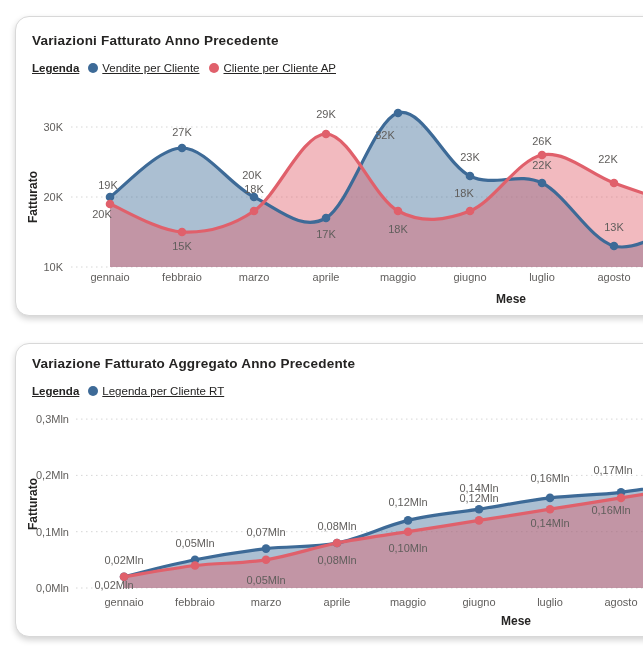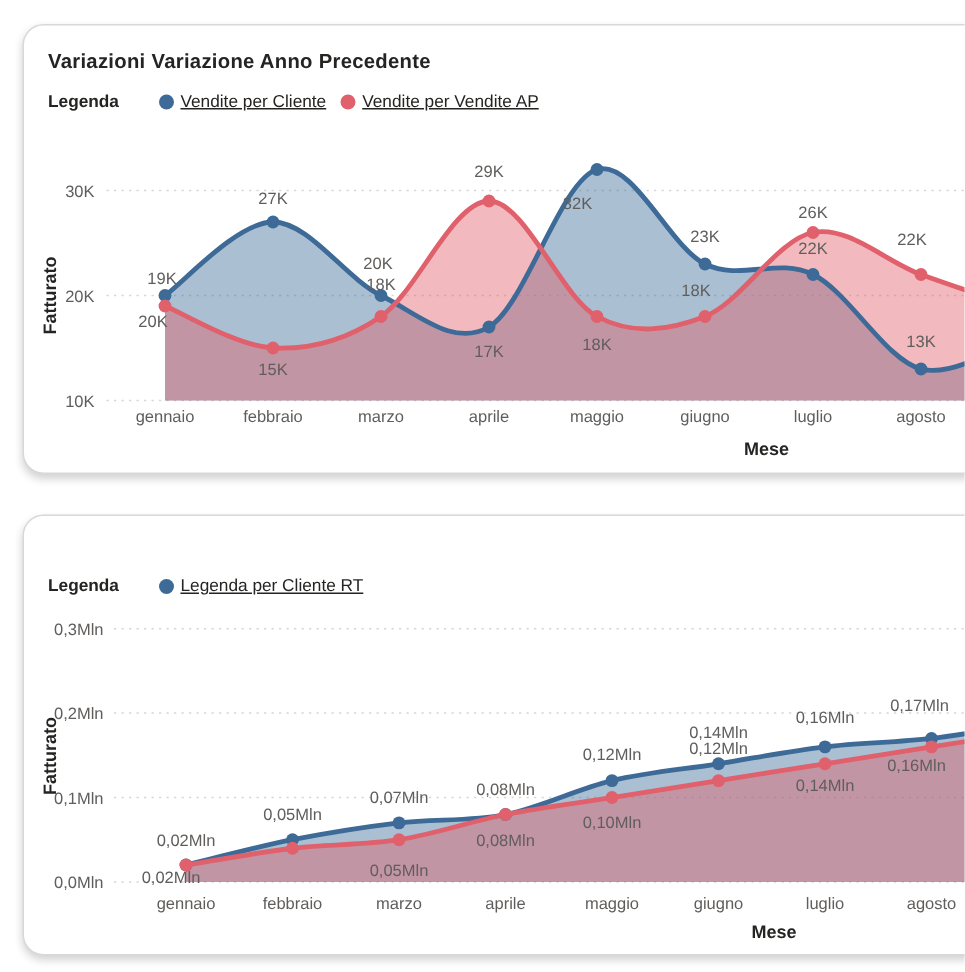--- a/index.html
+++ b/index.html
@@ -22,39 +22,39 @@
     color:#252423;letter-spacing:0.2px;white-space:nowrap;z-index:2;
   }
   #card1 .card-title{top:16px;}
   #card2 .card-title{top:12px;}
   .legend{
     position:absolute;left:16px;display:flex;align-items:center;
     font-size:11.5px;color:#252423;white-space:nowrap;z-index:2;
   }
   #card1 .legend{top:45px;}
   #card2 .legend{top:41px;}
-  .legend-title{font-weight:700;margin-right:27px;}
+  .legend-title{font-weight:700;margin-right:9px;text-decoration:underline;}
   .legend-item{display:flex;align-items:center;margin-right:10px;cursor:pointer;text-decoration:underline;}
   .legend-dot{width:10px;height:10px;border-radius:50%;margin-right:4px;flex:0 0 auto;}
   .chart-svg{position:absolute;left:0;top:0;}
 </style>
 </head>
 <body>
 
 <div class="card" id="card1">
-  <div class="card-title">Variazioni Variazione Anno Precedente</div>
+  <div class="card-title">Variazioni Fatturato Anno Precedente</div>
   <div class="legend">
     <span class="legend-title">Legenda</span>
     <span class="legend-item">
       <span class="legend-dot" style="background: rgb(61, 106, 151);"></span>
       <span>Vendite per Cliente</span>
     </span>
     <span class="legend-item">
       <span class="legend-dot" style="background: rgb(224, 96, 107);"></span>
-      <span>Vendite per Vendite AP</span>
+      <span>Cliente per Cliente AP</span>
     </span>
   </div>
   <div id="plot0">
       <svg class="chart-svg" width="700" height="300" viewBox="0 0 700 300">
         <line x1="55" y1="110.0" x2="700" y2="110.0" stroke="#d6d6d6" stroke-width="1" stroke-dasharray="1.5 3.5"></line>
         <text x="47" y="114.0" text-anchor="end" font-size="11" fill="#605e5c">30K</text>
         <line x1="55" y1="180.0" x2="700" y2="180.0" stroke="#d6d6d6" stroke-width="1" stroke-dasharray="1.5 3.5"></line>
         <text x="47" y="184.0" text-anchor="end" font-size="11" fill="#605e5c">20K</text>
         <line x1="55" y1="250.0" x2="700" y2="250.0" stroke="#d6d6d6" stroke-width="1" stroke-dasharray="1.5 3.5"></line>
         <text x="47" y="254.0" text-anchor="end" font-size="11" fill="#605e5c">10K</text>
@@ -102,20 +102,21 @@
         <text x="454" y="264" text-anchor="middle" font-size="11" fill="#605e5c">giugno</text>
         <text x="526" y="264" text-anchor="middle" font-size="11" fill="#605e5c">luglio</text>
         <text x="598" y="264" text-anchor="middle" font-size="11" fill="#605e5c">agosto</text>
         <text x="495" y="286" text-anchor="middle" font-size="12" font-weight="700" fill="#252423">Mese</text>
         <text x="21" y="180" text-anchor="middle" font-size="12" font-weight="700" fill="#252423" transform="rotate(-90 21 180)">Fatturato</text>
       </svg>
     </div>
 </div>
 
 <div class="card" id="card2">
+  <div class="card-title">Variazione Fatturato Aggregato Anno Precedente</div>
   <div class="legend">
     <span class="legend-title">Legenda</span>
     <span class="legend-item">
       <span class="legend-dot" style="background: rgb(61, 106, 151);"></span>
       <span>Legenda per Cliente RT</span>
     </span>
   </div>
   <div id="plot1">
       <svg class="chart-svg" width="700" height="294" viewBox="0 0 700 294">
         <line x1="60" y1="75.1" x2="700" y2="75.1" stroke="#d6d6d6" stroke-width="1" stroke-dasharray="1.5 3.5"></line>

